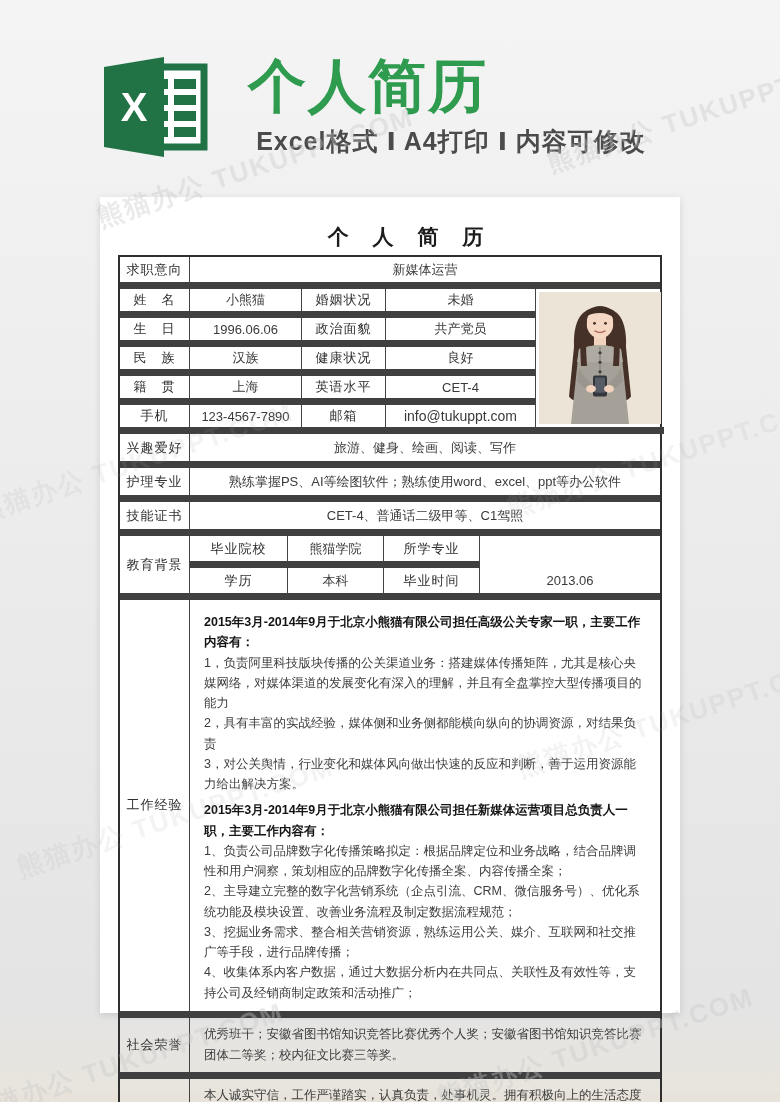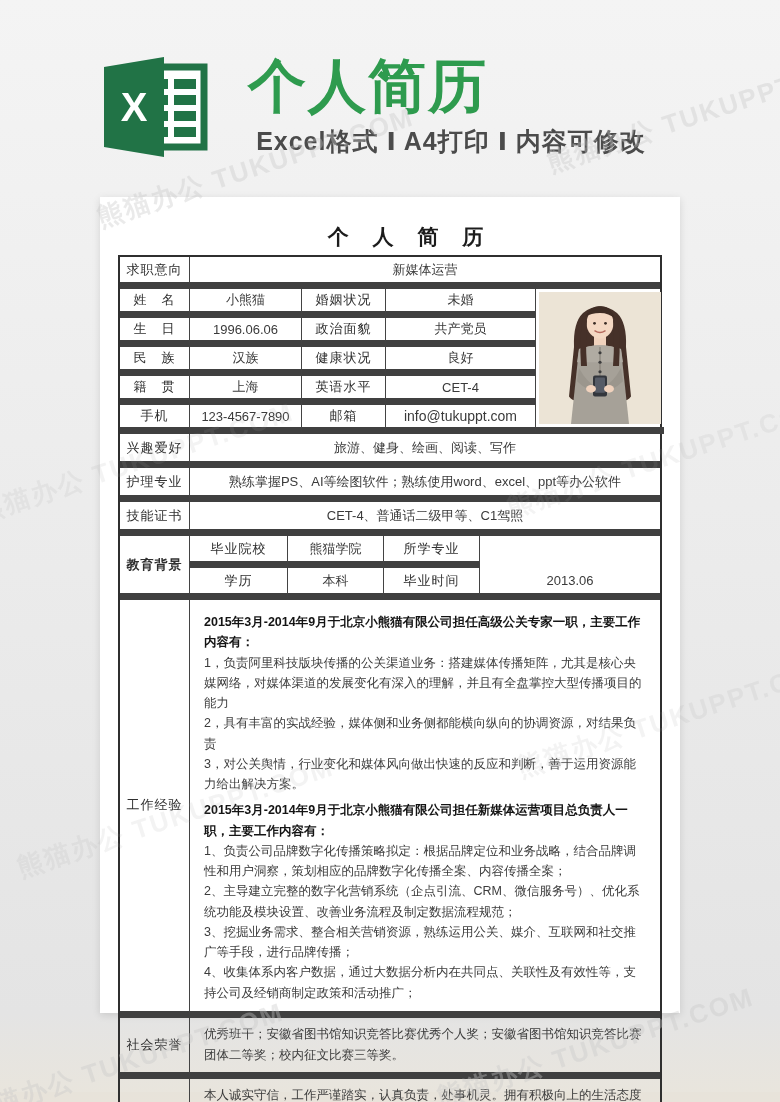--- a/index.html
+++ b/index.html
@@ -62,21 +62,21 @@
   .c.lastcol { border-right:none; }
   .band:last-child > .c { border-bottom:none; }
   .lbl { letter-spacing:1px; color:#2f2f2f; }
 
   .band-objective { grid-template-columns:70px 1fr; grid-template-rows:32px; }
   .band-info { grid-template-columns:70px 112px 84px 150px 128px; grid-template-rows:repeat(5,29px); }
   .photo-cell { grid-column:5; grid-row:1 / 6; padding:3px; }
   .photo-cell svg { width:100%; height:100%; display:block; }
   .band-simple { grid-template-columns:70px 1fr; grid-template-rows:34px; }
   .band-edu { grid-template-columns:70px 98px 96px 96px 1fr; grid-template-rows:32px 32px; }
-  .edu-label { grid-row:1 / 3;font-weight:bold; }
+  .edu-label { grid-row:1 / 3; }
   .band-work { grid-template-columns:70px 1fr; grid-template-rows:minmax(292px,auto); }
   .band-honor { grid-template-columns:70px 1fr; grid-template-rows:minmax(55px,auto); }
   .band-self { grid-template-columns:70px 1fr; grid-template-rows:minmax(75px,auto); }
 
   .work-cell {
     display:block; padding:12px 14px 8px 14px;
     font-size:12.5px; line-height:1.62; text-align:left; color:#333;
   }
   .work-heading { font-weight:bold; color:#141414; margin-top:6px; }
   .work-heading:first-child { margin-top:0; }

